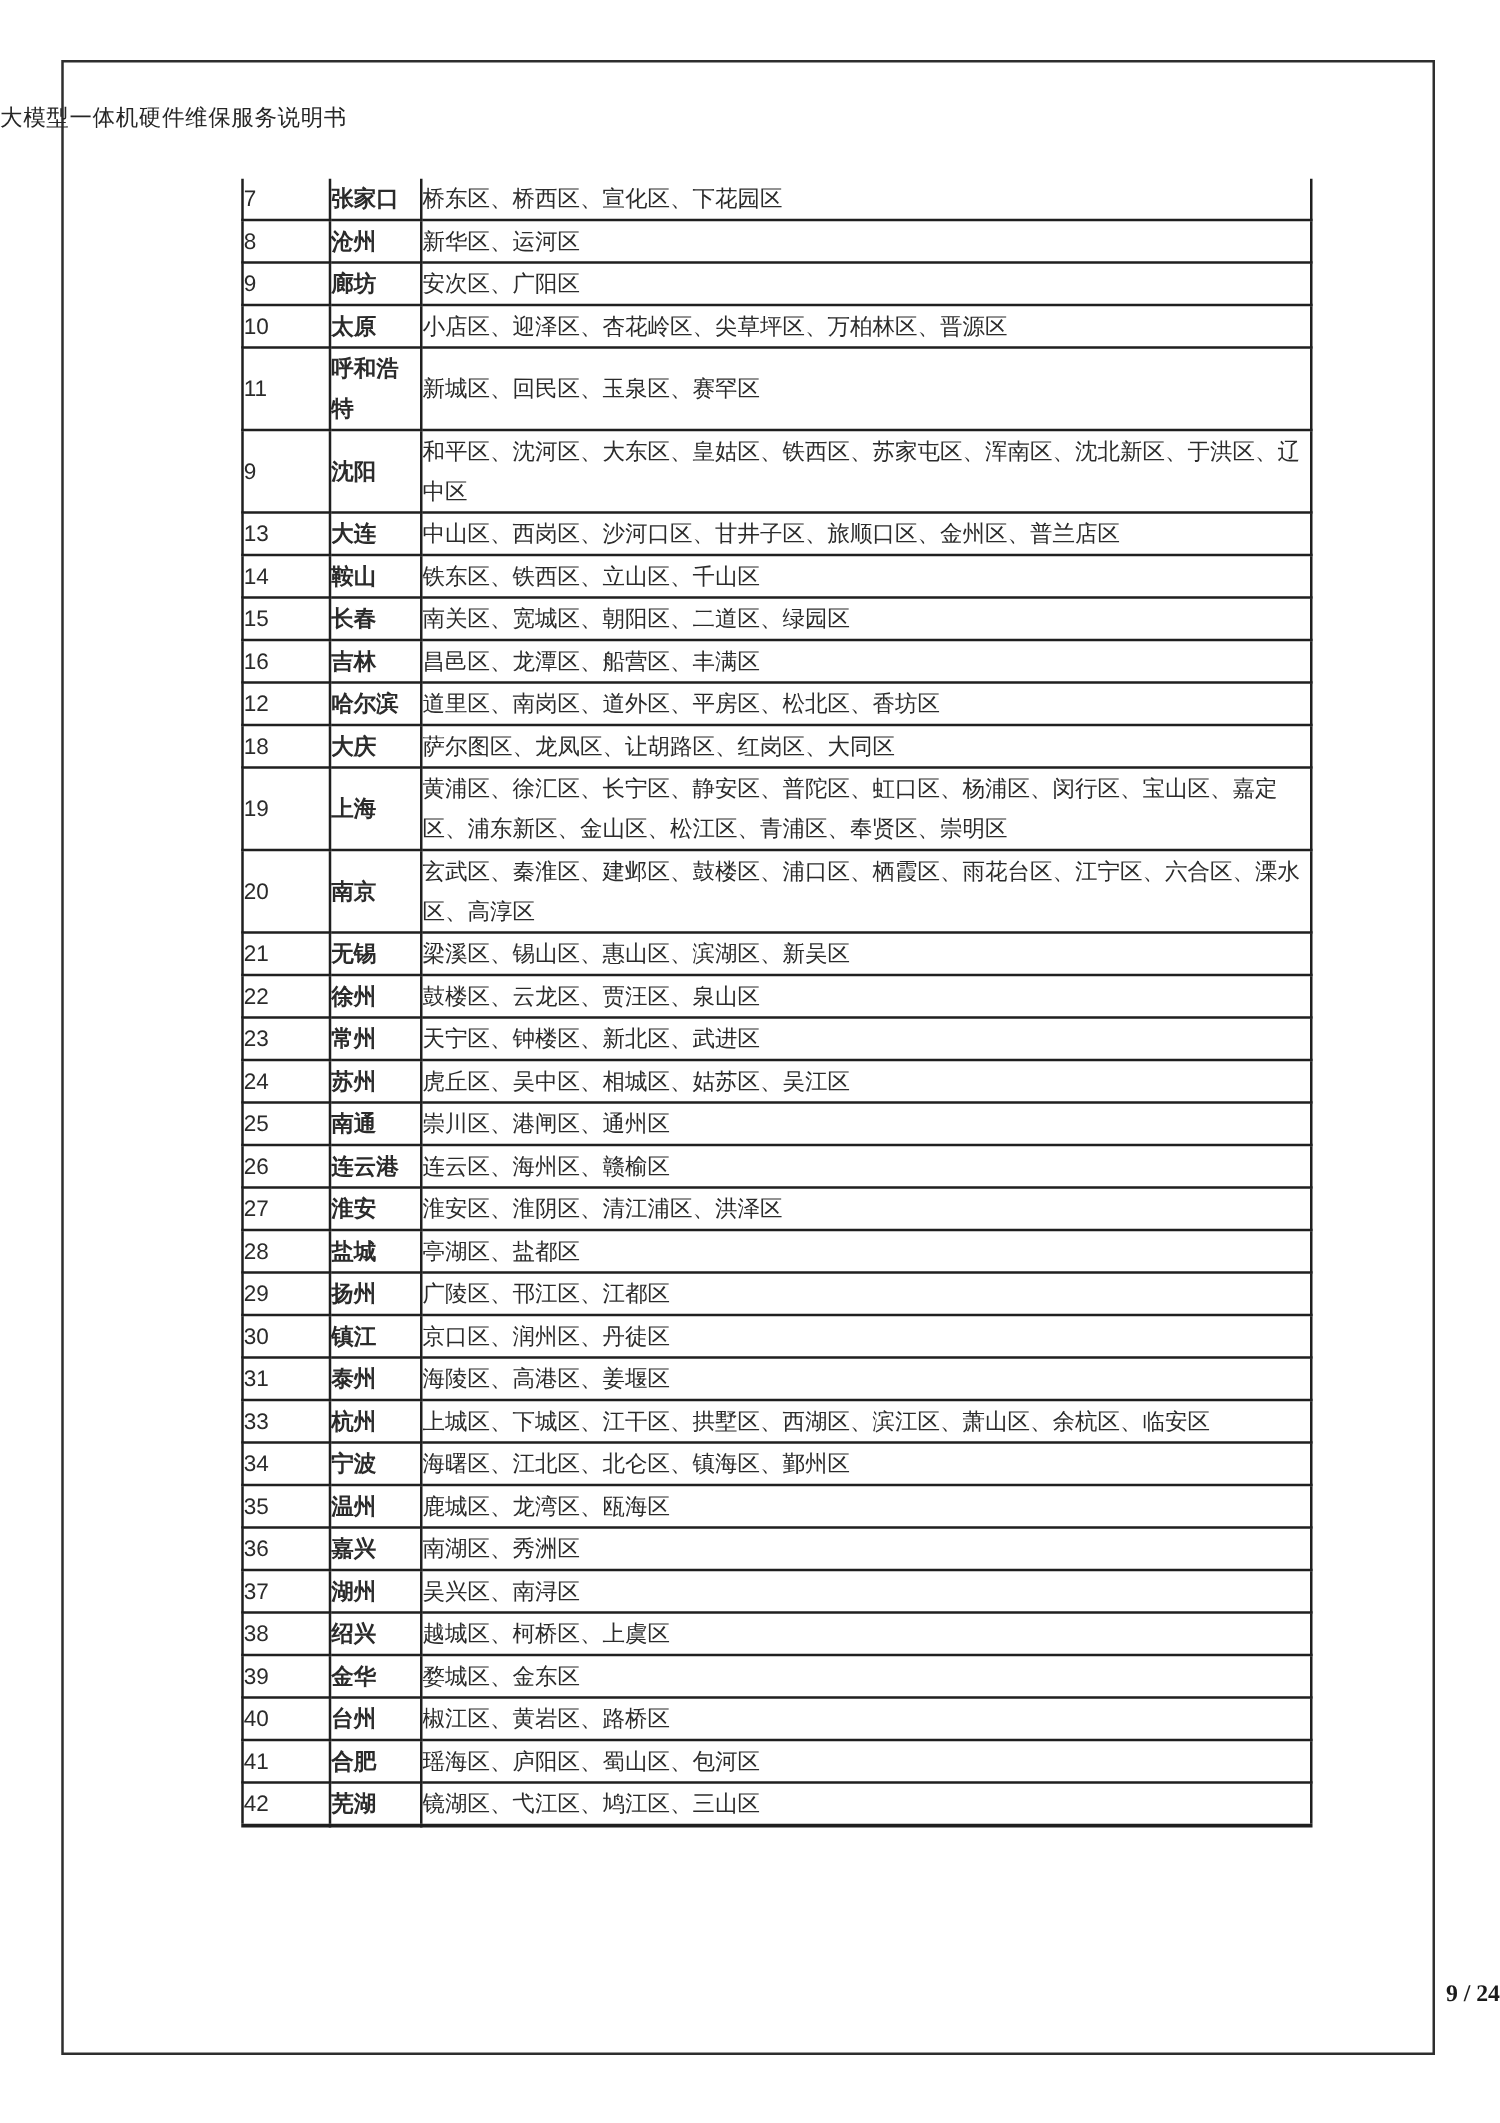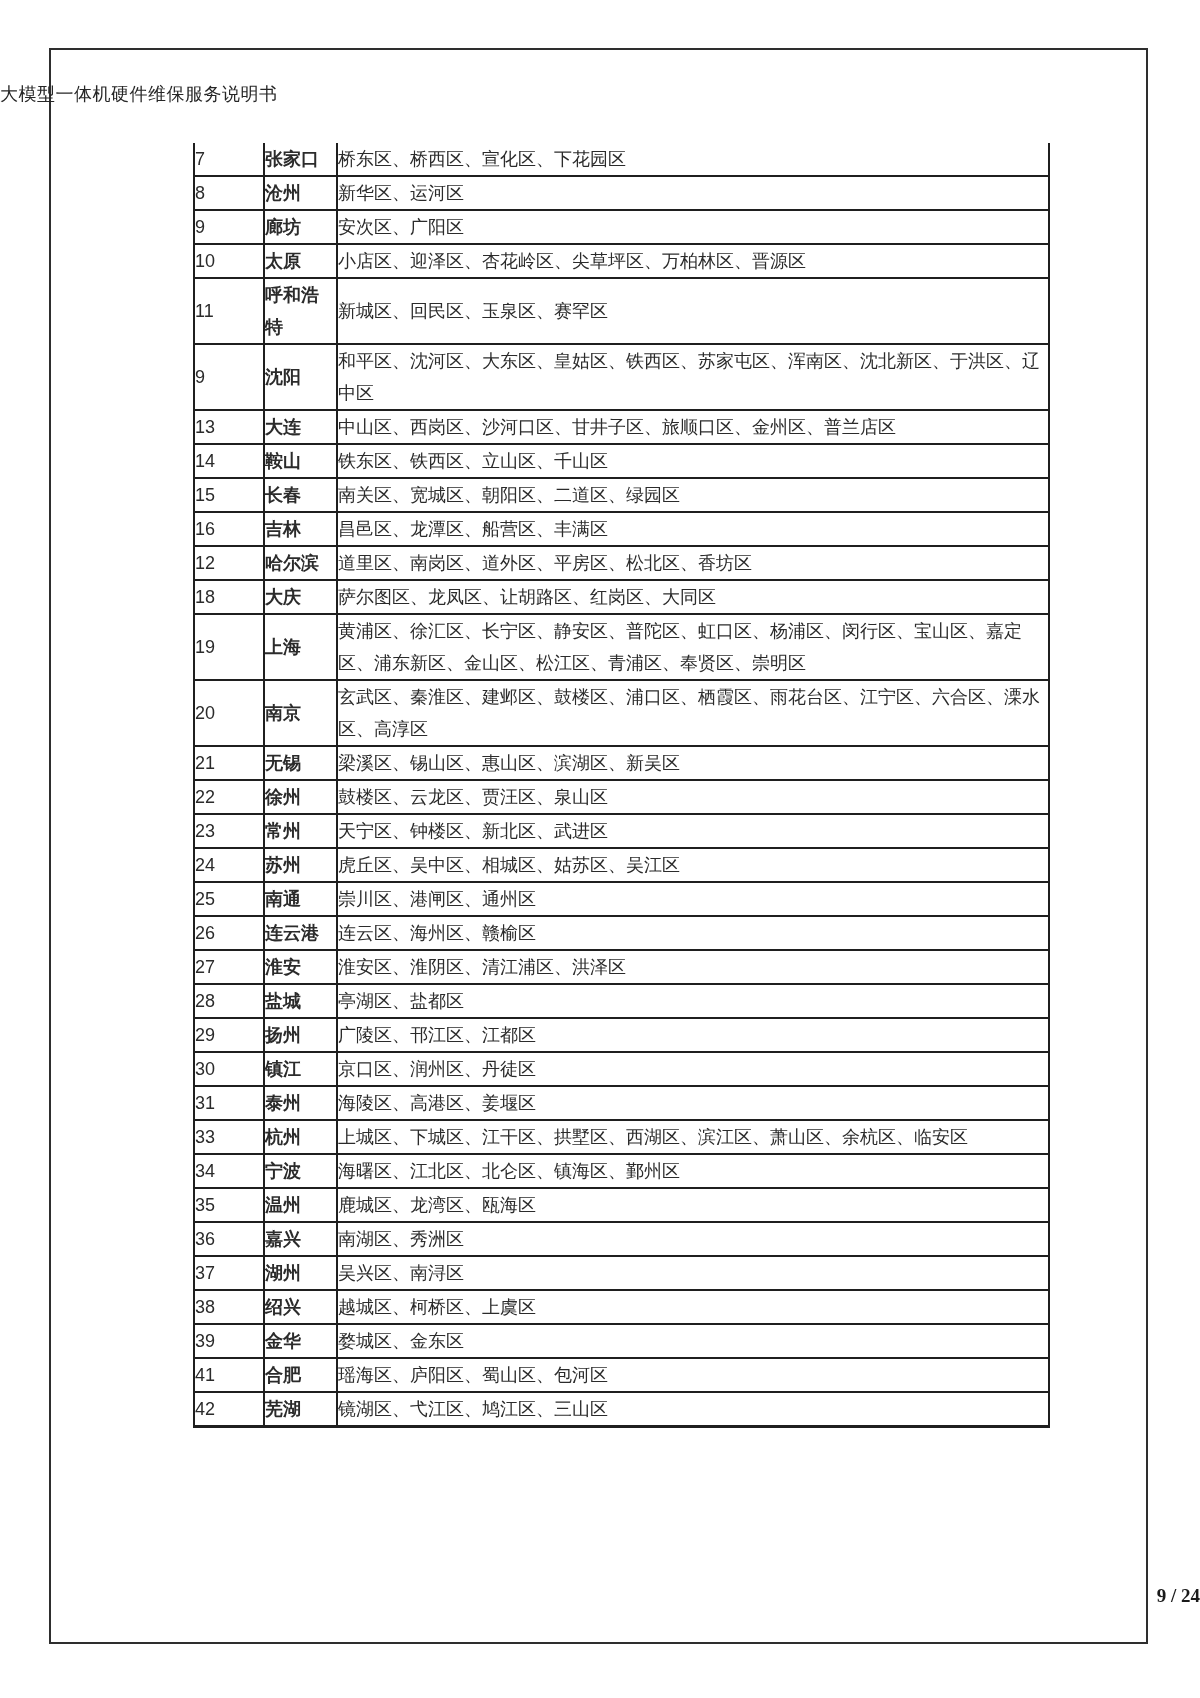--- a/index.html
+++ b/index.html
@@ -247,20 +247,25 @@
       <td class="td-num">38</td>
       <td class="td-city">绍兴</td>
       <td class="td-dist">越城区、柯桥区、上虞区</td>
     </tr>
         <tr>
       <td class="td-num">39</td>
       <td class="td-city">金华</td>
       <td class="td-dist">婺城区、金东区</td>
     </tr>
         <tr>
+      <td class="td-num">40</td>
+      <td class="td-city">台州</td>
+      <td class="td-dist">椒江区、黄岩区、路桥区</td>
+    </tr>
+        <tr>
       <td class="td-num">41</td>
       <td class="td-city">合肥</td>
       <td class="td-dist">瑶海区、庐阳区、蜀山区、包河区</td>
     </tr>
         <tr>
       <td class="td-num">42</td>
       <td class="td-city">芜湖</td>
       <td class="td-dist">镜湖区、弋江区、鸠江区、三山区</td>
     </tr>
       </tbody>

